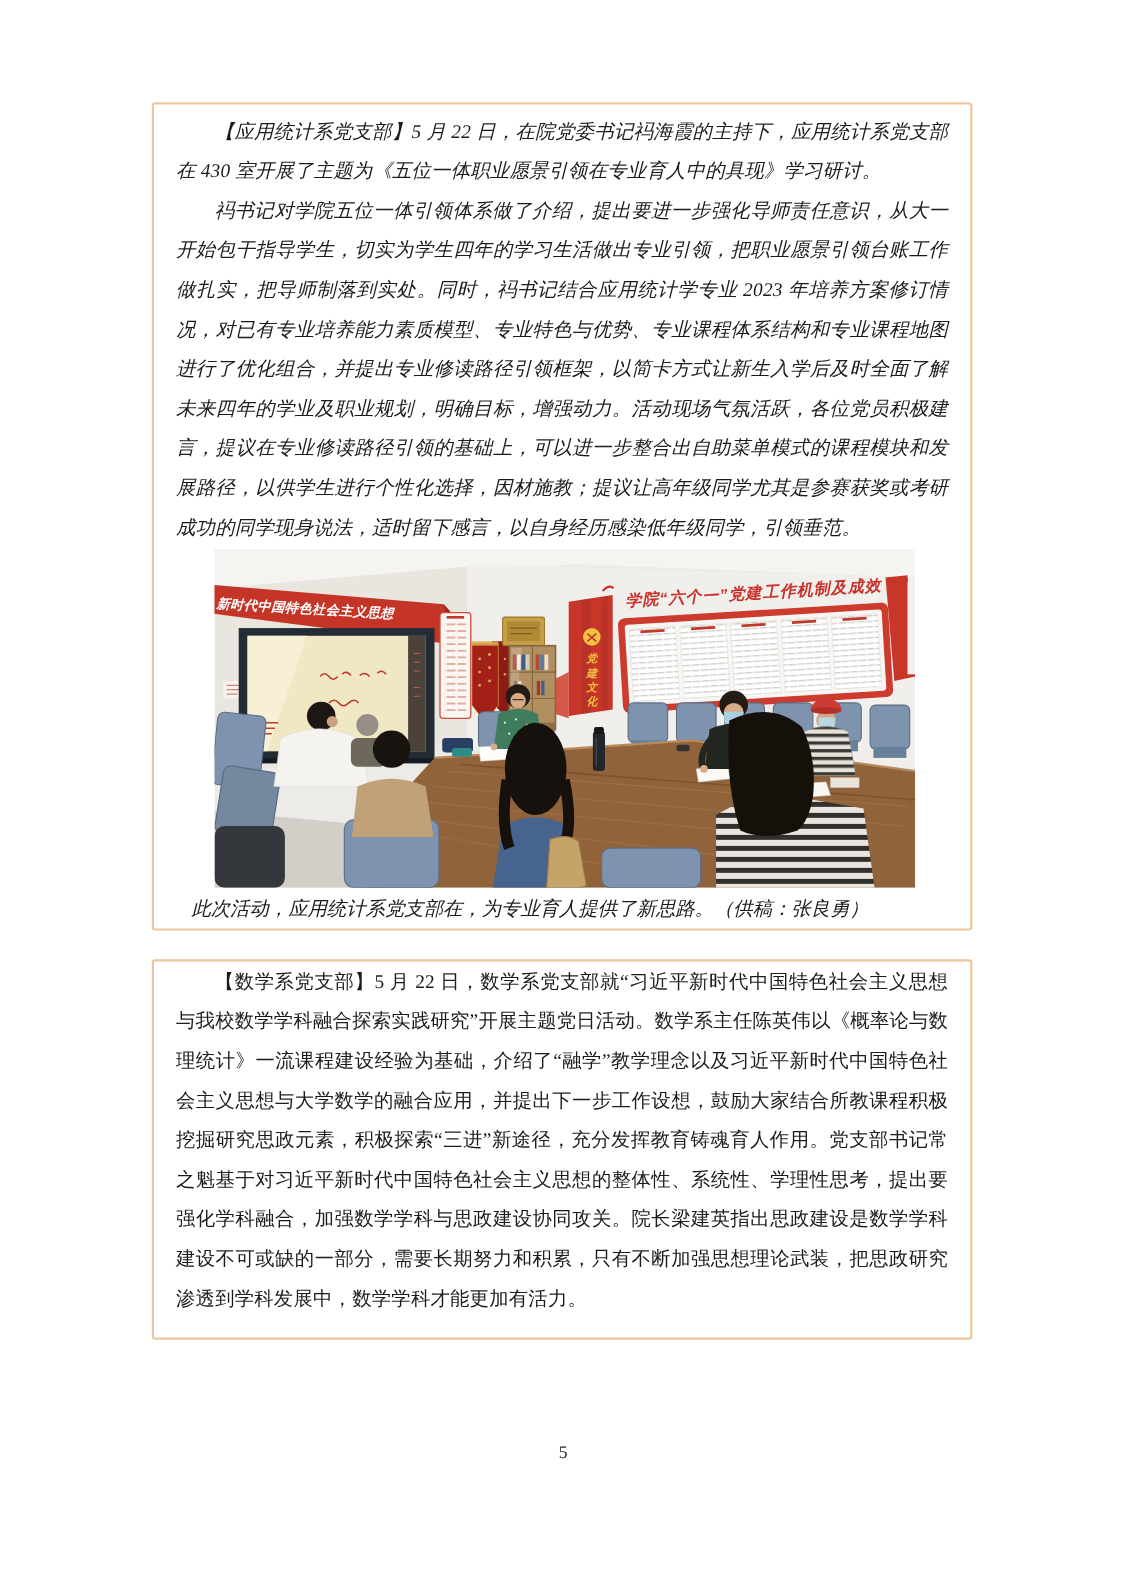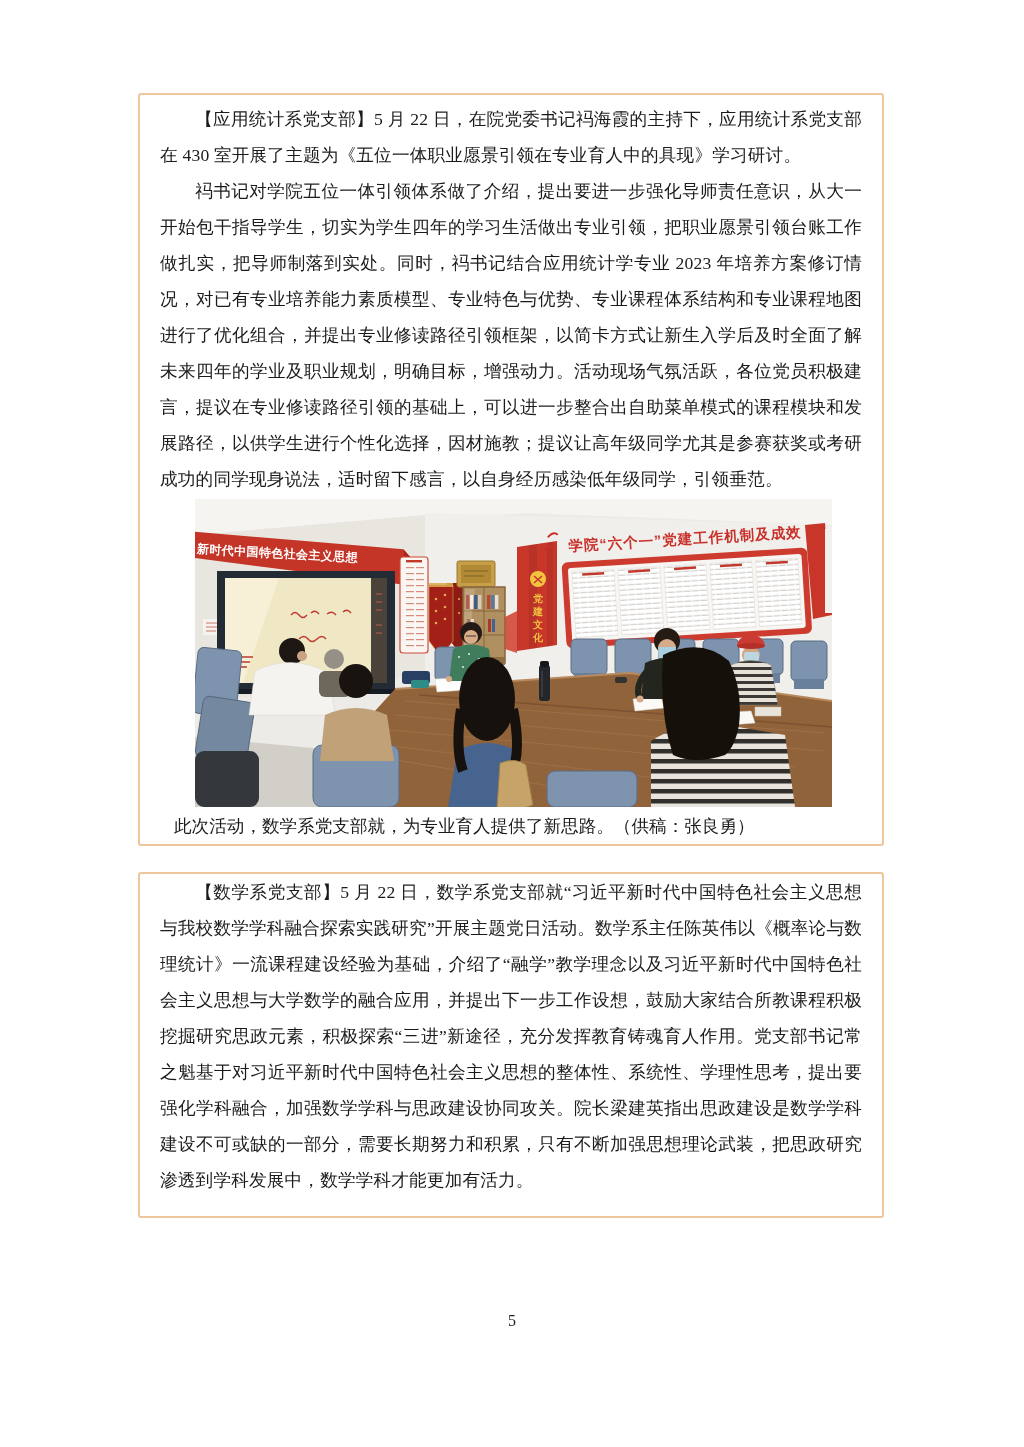--- a/index.html
+++ b/index.html
@@ -4,21 +4,21 @@
 <style>
   html,body{margin:0;padding:0;}
   body{
     width:1024px;height:1447px;background:#ffffff;position:relative;
     font-family:"Liberation Serif","DejaVu Serif",serif;color:#1b1b1b;
   }
   .box{
     position:absolute;left:138px;width:742px;
     border:2px solid #edc69c;border-radius:3px;background:#fff;
   }
-  #box1{top:93px;height:743px;padding-top:6px;}
+  #box1{top:93px;height:743px;padding-top:6px;font-style:italic;}
   #box2{top:872px;height:342px;}
   .para{
     margin:0;padding:0 20px;font-size:17.6px;line-height:36px;
     text-align:justify;text-indent:2em;letter-spacing:0.2px;
   }
   .photo-figure{margin:2px 0 0 55px;width:637px;height:308px;}
   .photo-figure svg{display:block;width:637px;height:308px;}
   .caption{
     margin:2px 0 0 0;padding:0 20px;font-size:17.6px;line-height:34px;
     text-indent:14px;text-align:left;
@@ -286,20 +286,20 @@
         <path d="M318,210 q8,40 0,60" stroke="#17110e" stroke-width="10" fill="none"></path>
         <path d="M305,264 q16,-6 26,2 l7,40 q-20,8 -36,2 z" fill="#c5a369" stroke="#9c7d48" stroke-width="1"></path>
       </g>
       <g>
         <path d="M456,242 q38,-24 76,-16 l58,10 l10,72 h-144 z" fill="url(#pStripe)"></path>
         <path d="M468,156 q38,-18 66,6 q14,28 10,64 q-4,22 -14,30 q-30,10 -52,0 q-14,-42 -10,-100 z" fill="#151009"></path>
       </g>
     </svg>
   </figure>
 
-  <p class="caption">此次活动，数学系党支部就，为专业育人提供了新思路。（供稿：张良勇）</p>
+  <p class="caption">此次活动，应用统计系党支部在，为专业育人提供了新思路。（供稿：张良勇）</p>
 </section>
 
 <section class="box" id="box2">
   <p class="para">【数学系党支部】5 月 22 日，数学系党支部就“习近平新时代中国特色社会主义思想与我校数学学科融合探索实践研究”开展主题党日活动。数学系主任陈英伟以《概率论与数理统计》一流课程建设经验为基础，介绍了“融学”教学理念以及习近平新时代中国特色社会主义思想与大学数学的融合应用，并提出下一步工作设想，鼓励大家结合所教课程积极挖掘研究思政元素，积极探索“三进”新途径，充分发挥教育铸魂育人作用。党支部书记常之魁基于对习近平新时代中国特色社会主义思想的整体性、系统性、学理性思考，提出要强化学科融合，加强数学学科与思政建设协同攻关。院长梁建英指出思政建设是数学学科建设不可或缺的一部分，需要长期努力和积累，只有不断加强思想理论武装，把思政研究渗透到学科发展中，数学学科才能更加有活力。</p>
 </section>
 
 <div class="page-number">5</div>
 
 </body></html>

